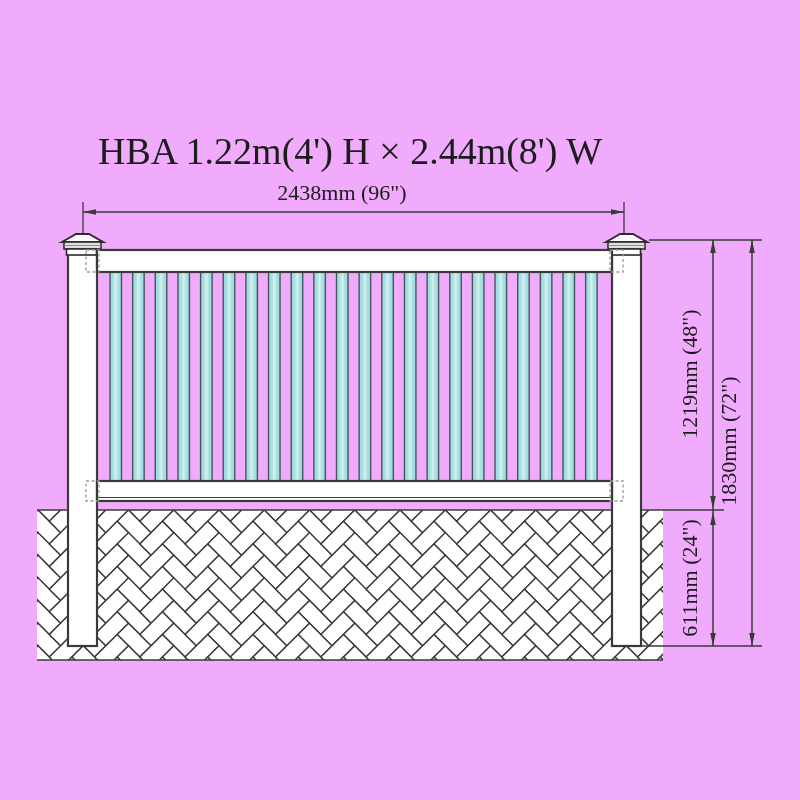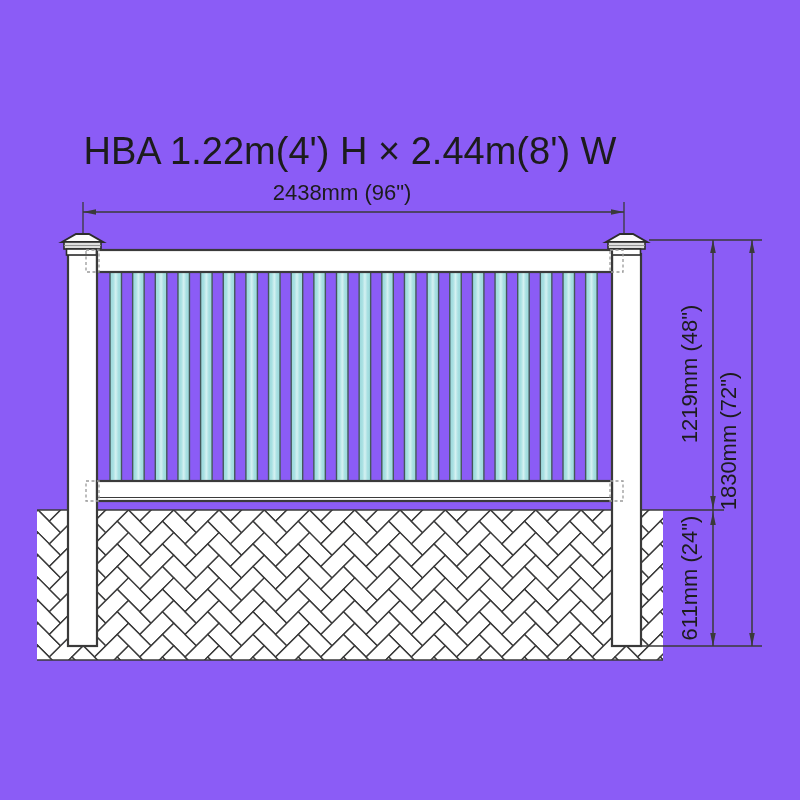--- a/index.html
+++ b/index.html
@@ -1,17 +1,17 @@
 <!DOCTYPE html>
 <html><head>
 <meta charset="utf-8">
 <style>
   html,body{margin:0;padding:0;background:#ffffff;}
-  #stage{position:relative;width:800px;height:800px;background:#8b5cf6;overflow:hidden;
-         font-family:Liberation Sans, sans-serif;}
+  #stage{position:relative;width:800px;height:800px;background:#f0abfc;overflow:hidden;
+         font-family:Liberation Serif, serif;}
   svg{position:absolute;left:0;top:0;}
   text{fill:#1c1c1c;}
   .title-text{font-size:38px;font-weight:500;letter-spacing:0px;}
   .dim-text{font-size:22px;}
 </style>
 </head>
 <body>
 
 <div id="stage">
 <svg width="800" height="800" viewBox="0 0 800 800">

